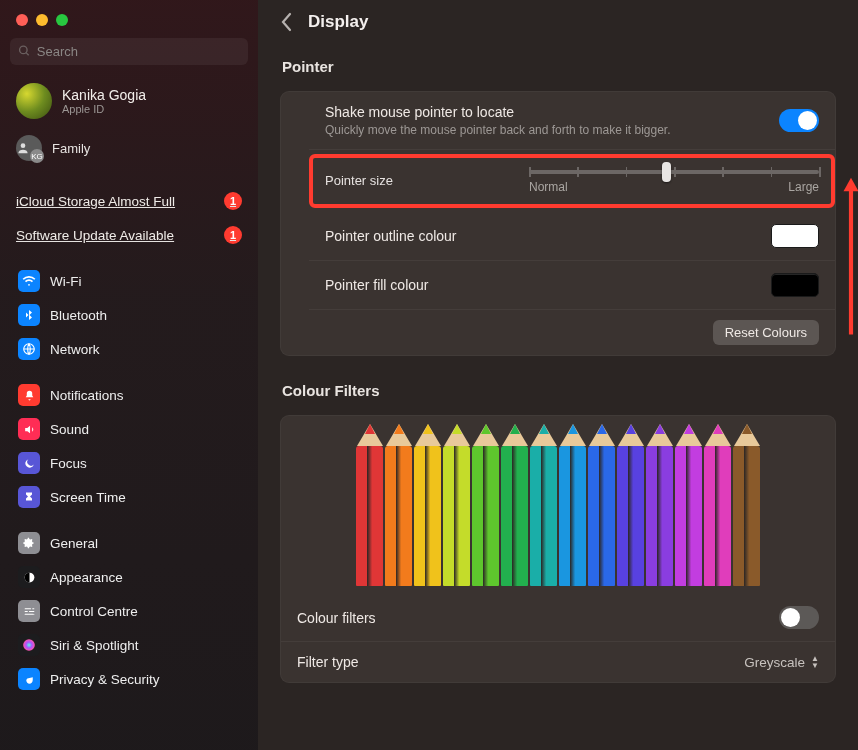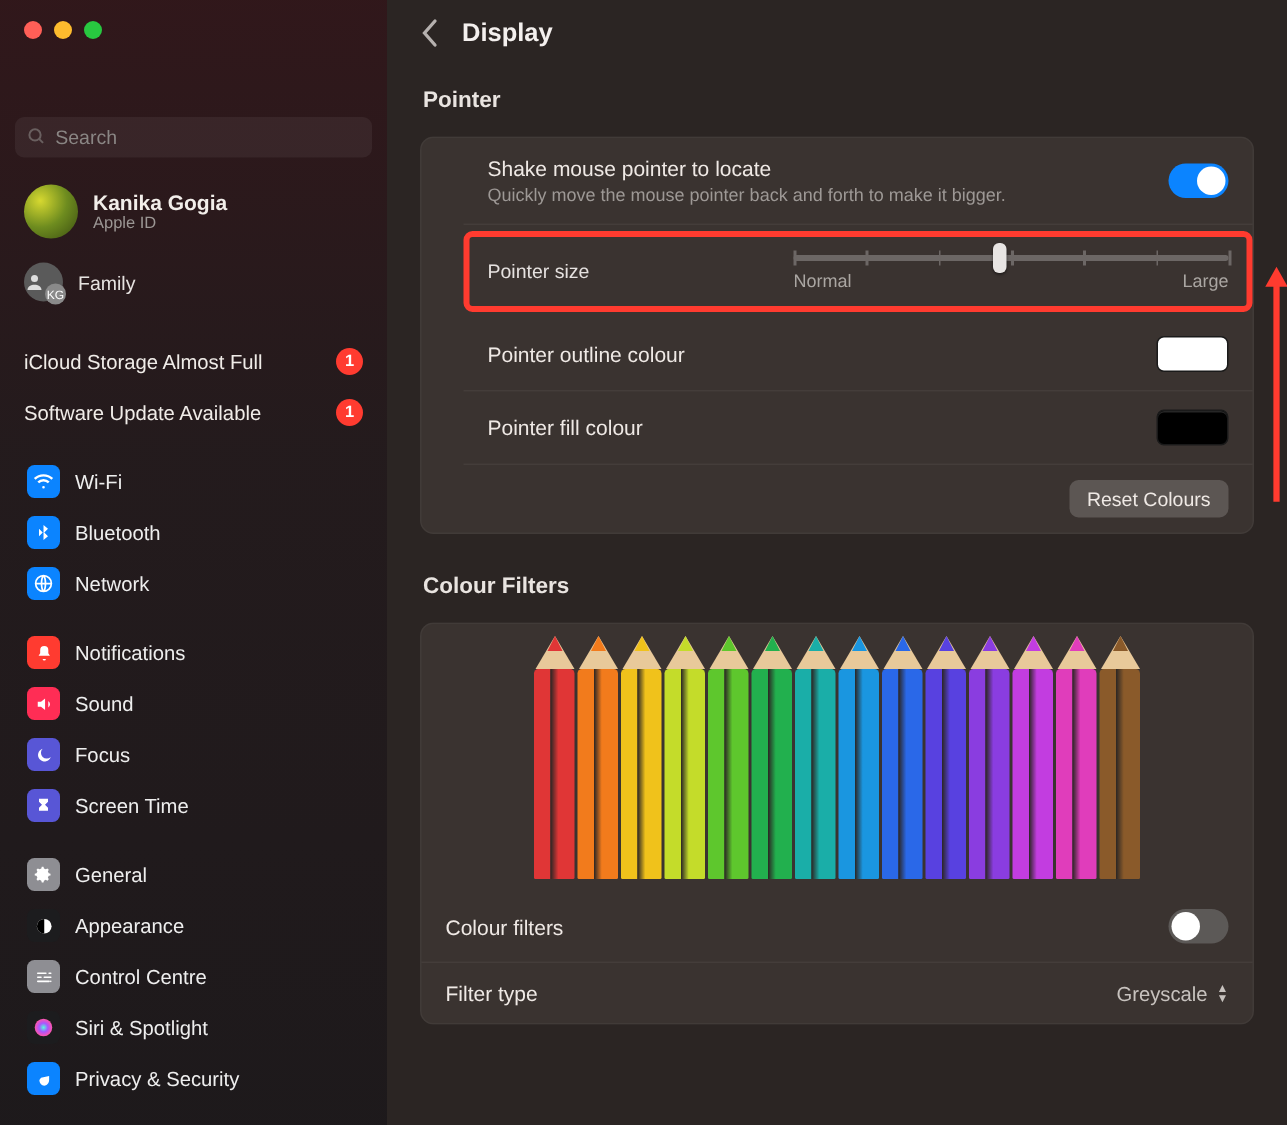--- a/index.html
+++ b/index.html
@@ -23,30 +23,29 @@
 }
 .traffic-lights { display: flex; gap: 8px; padding: 4px 6px 12px 6px; }
 .tl { width: 12px; height: 12px; border-radius: 50%; }
 .tl-close{background:#ff5f57;} .tl-min{background:#febc2e;} .tl-max{background:#28c840;}
 .search-box {
   background: rgba(255,255,255,0.06);
   border-radius: 6px;
   padding: 6px 8px;
   display: flex; align-items: flex-start; gap: 6px;
   color: #8a8684;
-  margin-top: 40px;
 }
 .search-box svg{width:14px;height:14px;opacity:.6}
 .search-box input{
   background:transparent;border:none;color:#e6e2e0;font-size:13px;outline:none;width:100%;
 }
 .search-box input::placeholder{color:#8a8684;}
 .account{display:flex;align-items:center;gap:10px;margin:18px 6px 6px 6px;}
 .avatar{width:36px;height:36px;border-radius:50%;background:radial-gradient(circle at 30% 30%,#d6d830,#6e8c1f,#3a4d11);}
-.account .name{font-size:14px;font-weight:700;color:#f2eeea;}
+.account .name{font-size:14px;font-weight:400;color:#f2eeea;}
 .account .sub{font-size:11px;color:#9b9694;}
 .family-row{display:flex;align-items:center;gap:10px;padding:6px;margin-top:4px;}
 .family-ic{width:26px;height:26px;border-radius:50%;background:#5a5a5a;display:flex;align-items:center;justify-content:flex-start;position:relative;}
 .family-badge{position:absolute;right:-2px;bottom:-2px;width:14px;height:14px;border-radius:50%;background:#8a8a8a;color:#fff;font-size:8px;display:flex;align-items:center;justify-content:center;}
 .alert-row{display:flex;align-items:center;justify-content:space-between;padding:7px 6px;font-size:13.5px;font-weight:500;color:#f0ece8;}
 .red-dot{width:18px;height:18px;border-radius:50%;background:#ff3b30;color:#fff;font-size:11px;font-weight:600;display:flex;align-items:center;justify-content:center;}
 .section{margin-top:14px;display:flex;flex-direction:column;gap:2px;}
 .item{display:flex;align-items:center;gap:10px;padding:5px 8px;border-radius:6px;font-size:13.5px;font-weight:500;color:#eee;}
 .item.active{background:#0a6cff;color:#fff;}
 .item-ic{width:22px;height:22px;border-radius:5px;display:flex;align-items:center;justify-content:center;color:#fff;font-size:13px;}
@@ -112,21 +111,21 @@
       <div class="family-ic">
         <svg width="14" height="14" viewBox="0 0 24 24" fill="#ddd">
             <circle cx="12" cy="8" r="4"></circle>
             <path d="M4 21c0-4 4-6 8-6s8 2 8 6"></path>
           </svg>
         <div class="family-badge">KG</div>
       </div>
       <span>Family</span>
     </div>
 
-    <div class="section" style="margin-top:18px;">
+    <div class="section" style="margin-top:18px;text-decoration:underline;">
       <div class="alert-row">
         <span>iCloud Storage Almost Full</span>
         <span class="red-dot">1</span>
       </div>
       <div class="alert-row">
         <span>Software Update Available</span>
         <span class="red-dot">1</span>
       </div>
     </div>
 

